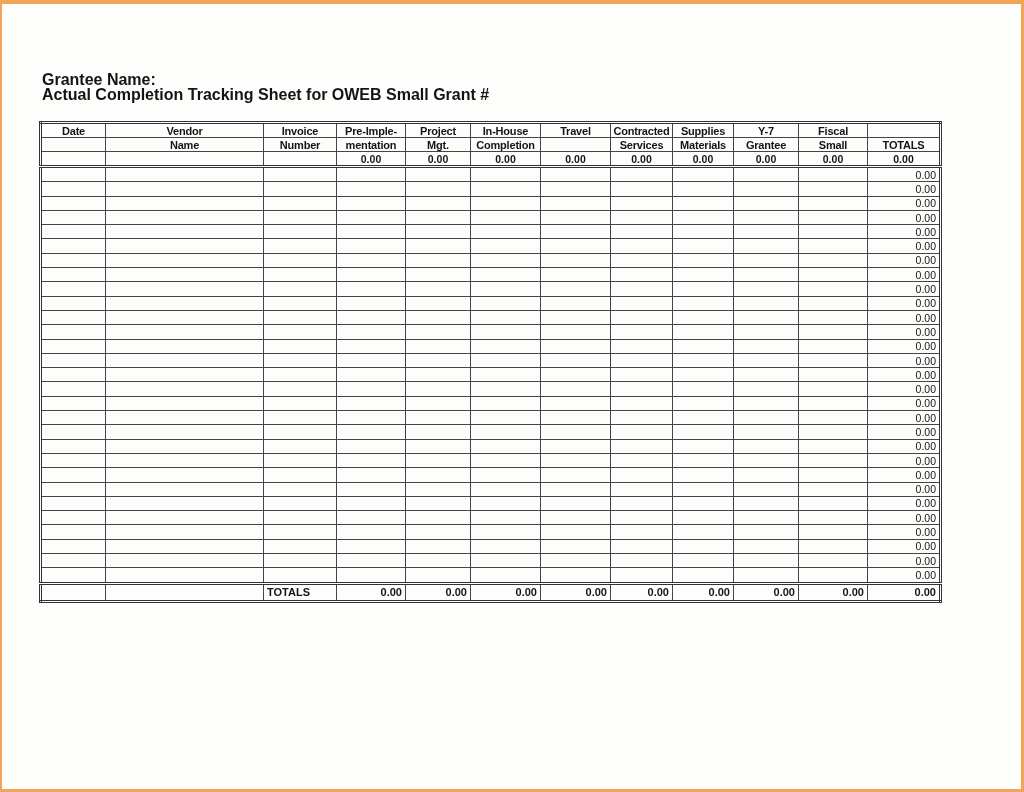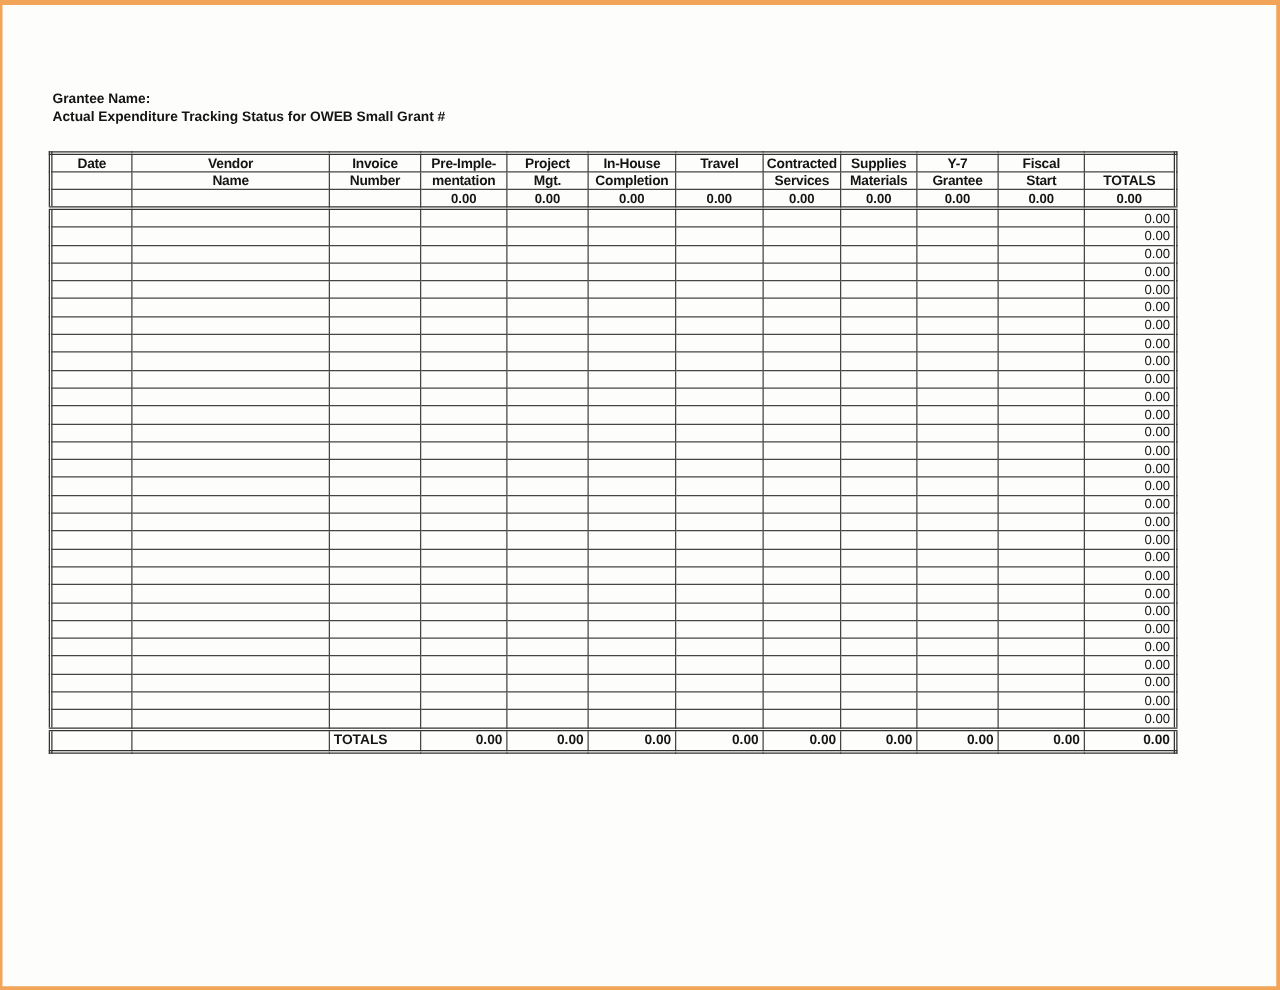--- a/index.html
+++ b/index.html
@@ -17,21 +17,21 @@
     color: #141414;
     overflow: hidden;
   }
   .titles {
     position: absolute;
     left: 40px;
     top: 68px;
   }
   .tline {
     font-weight: bold;
-    font-size: 11px;
+    font-size: 16px;
     line-height: 15.3px;
     white-space: nowrap;
   }
   .dates-line { position: relative; }
   .completion-label { position: absolute; left: 160px; top: 0; }
 
   table.grid {
     position: absolute;
     left: 37px;
     top: 117px;
@@ -83,21 +83,21 @@
     padding-left: 3px;
   }
 </style>
 </head>
 <body>
 
 <div class="page">
 
   <div class="titles">
     <div class="tline">Grantee Name:</div>
-    <div class="tline">Actual Expenditure Tracking Status for OWEB Small Grant #</div>
+    <div class="tline">Actual Completion Tracking Sheet for OWEB Small Grant #</div>
   </div>
 
   <table class="grid">
     <colgroup id="grid-cols">
         <col style="width: 65px;">
         <col style="width: 158px;">
         <col style="width: 73px;">
         <col style="width: 69px;">
         <col style="width: 65px;">
         <col style="width: 70px;">
@@ -127,21 +127,21 @@
           <th></th>
           <th>Name</th>
           <th>Number</th>
           <th>mentation</th>
           <th>Mgt.</th>
           <th>Completion</th>
           <th></th>
           <th>Services</th>
           <th>Materials</th>
           <th>Grantee</th>
-          <th>Start</th>
+          <th>Small</th>
           <th>TOTALS</th>
         </tr>
         <tr class="zero-row">
           <td></td>
           <td></td>
           <td></td>
           <td>0.00</td>
           <td>0.00</td>
           <td>0.00</td>
           <td>0.00</td>

